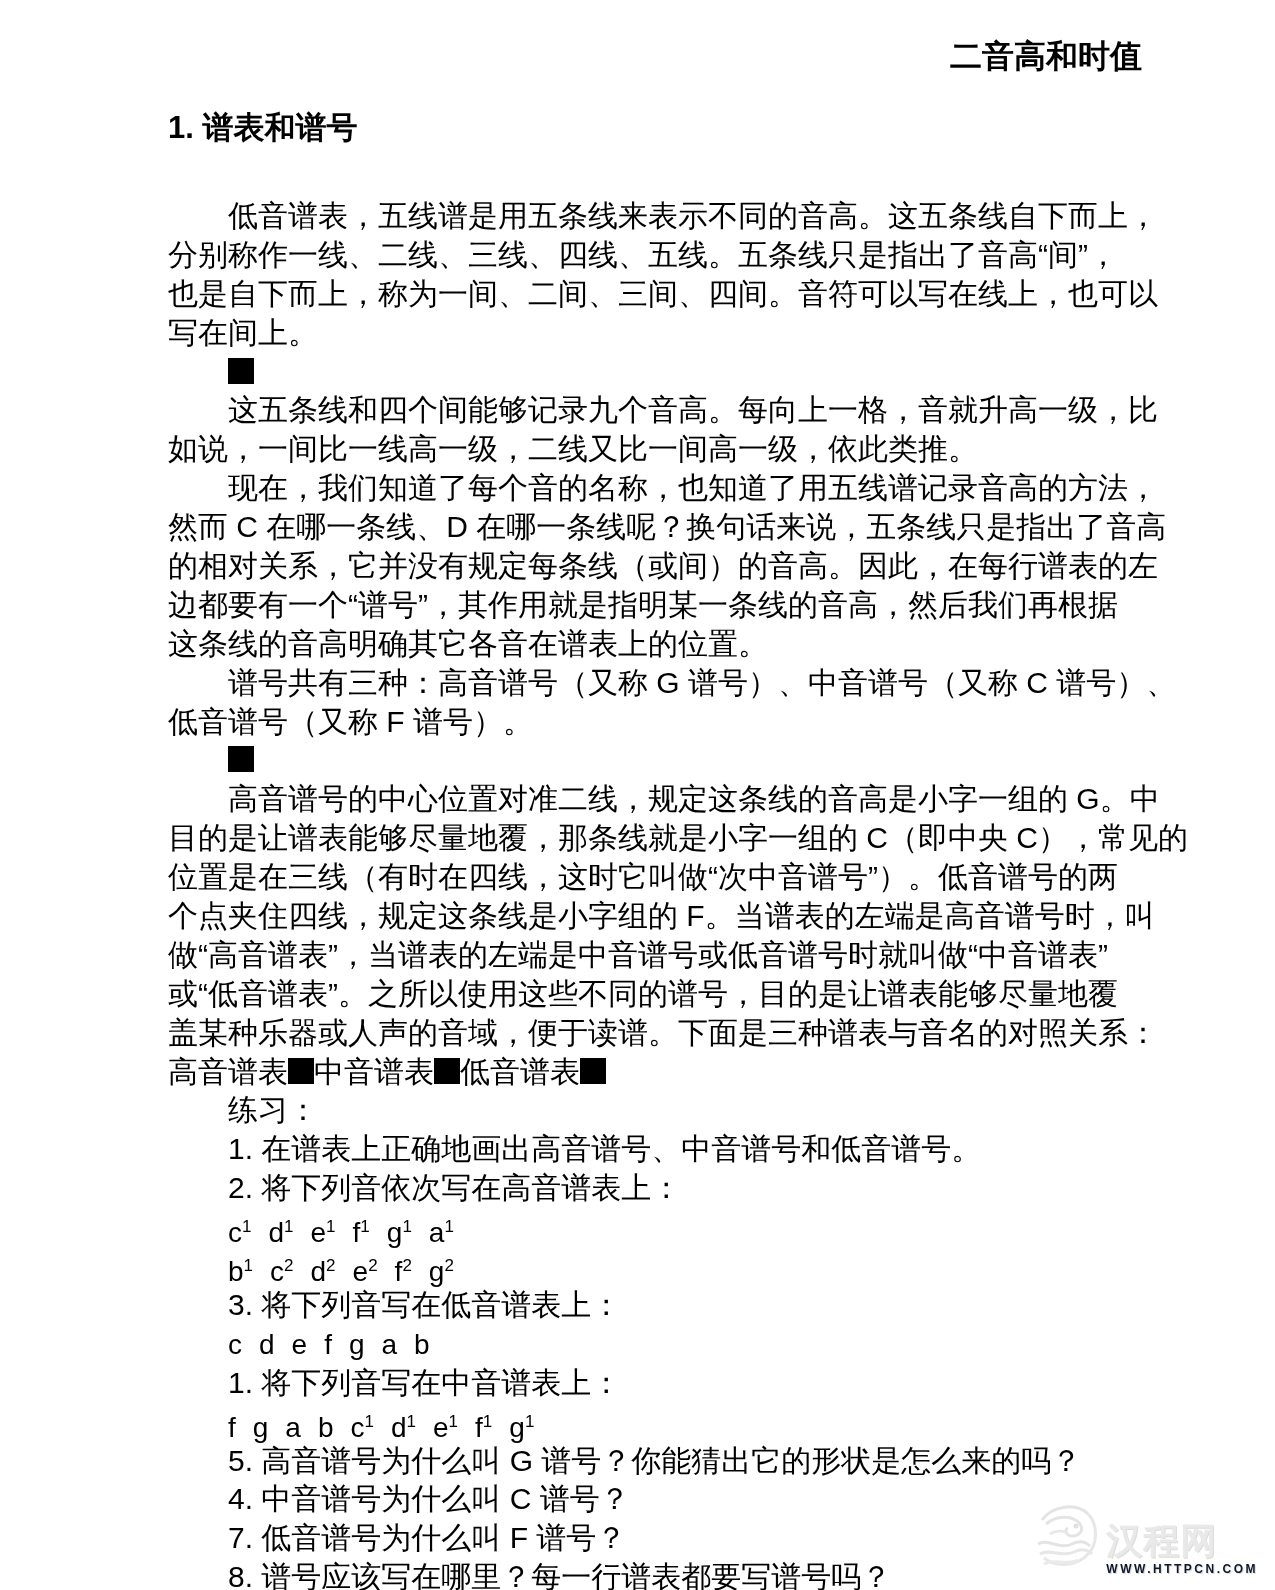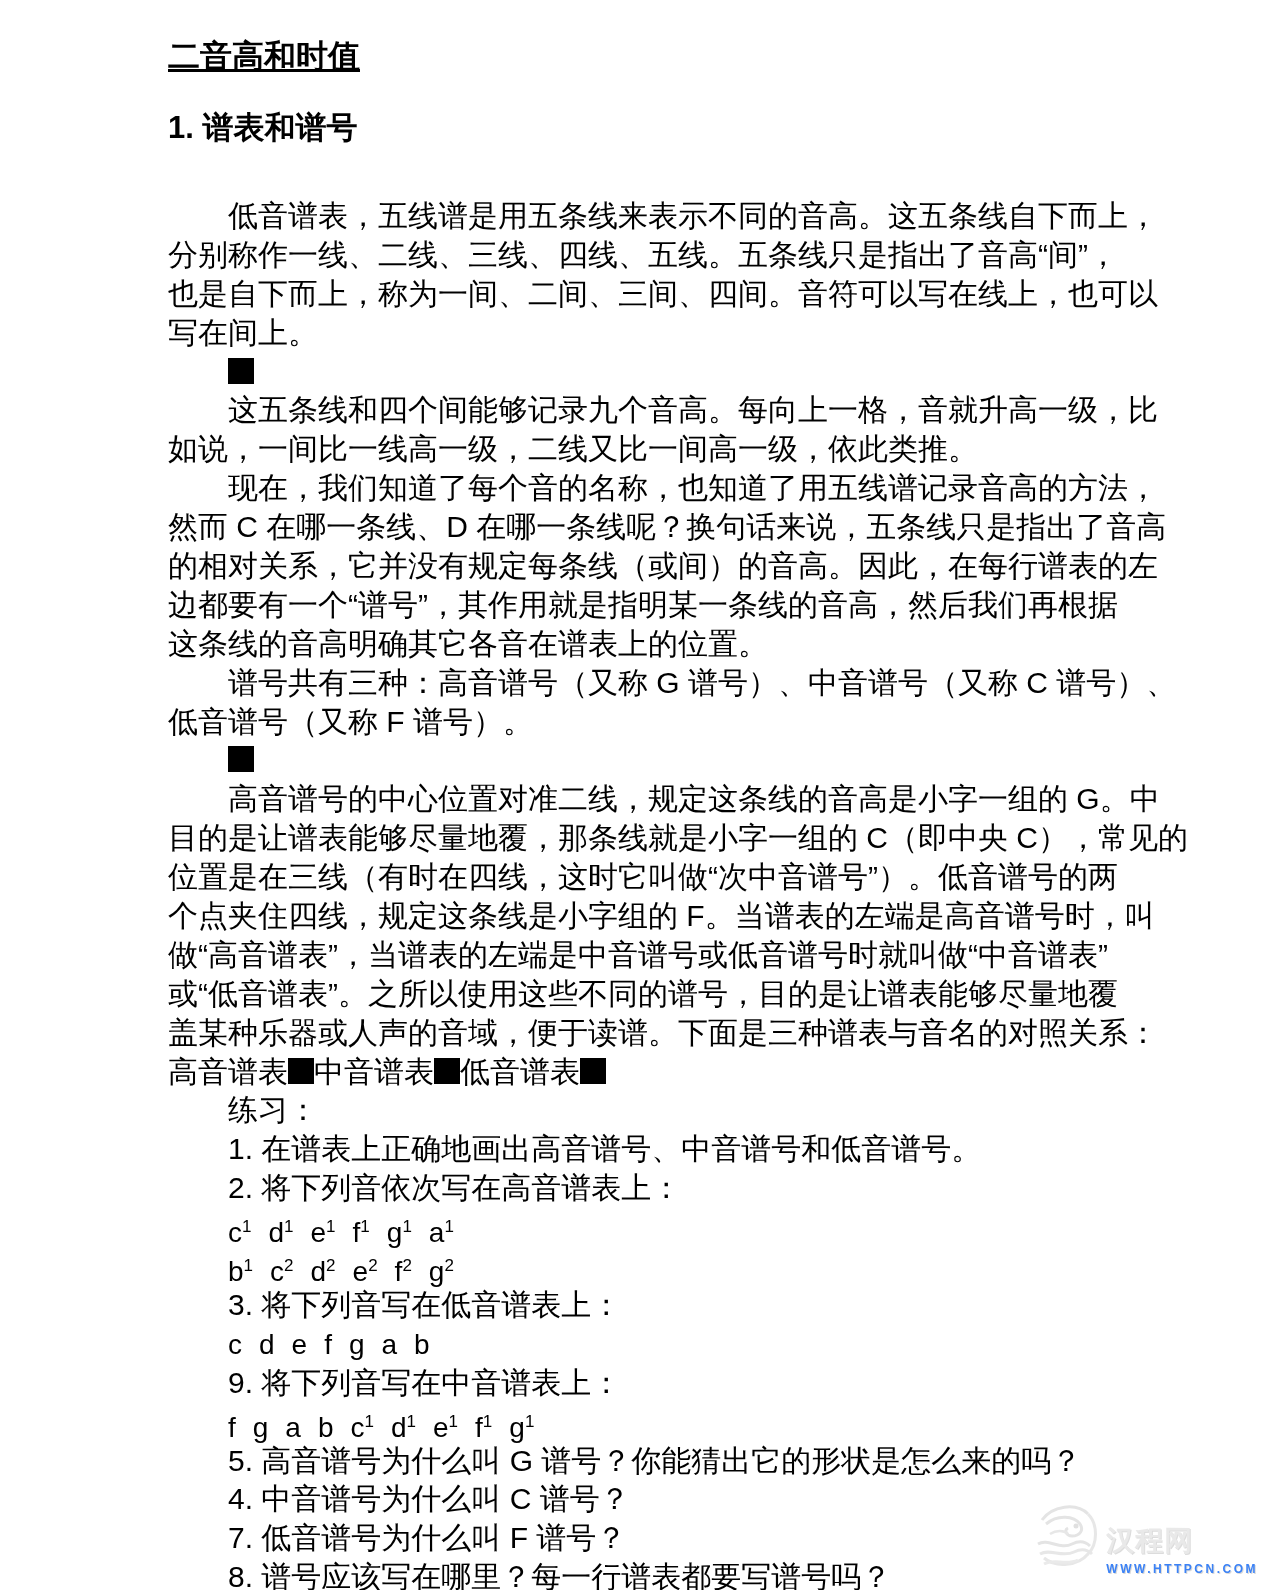--- a/index.html
+++ b/index.html
@@ -12,25 +12,24 @@
     color:#000;
     font-family:"Liberation Sans", sans-serif;
   }
   .content{
     margin-left:168px;
     width:974px;
     padding-top:36px;
   }
   .doc-title{
     margin:0;
-    text-align:left;
+    text-align:right;
     font-size:32px;
     font-weight:bold;
     line-height:40px;
-    text-decoration:underline;
   }
   .doc-subtitle{
     margin:32px 0 0 0;
     text-align:left;
     font-size:31px;
     font-weight:bold;
     line-height:40px;
   }
   .body-text{
     margin-top:49px;
@@ -59,33 +58,33 @@
   .watermark{
     position:absolute;
     right:17px;
     bottom:14px;
     display:flex;
     align-items:flex-end;
   }
   .wm-logo{ margin-right:4px; margin-bottom:2px; }
   .wm-text{ text-align:left; }
   .wm-name{
-    font-size:28px;
+    font-size:36px;
     font-weight:bold;
     line-height:36px;
     color:#e9e9e9;
     text-shadow:1px 1px 0 #dcdcdc;
     letter-spacing:1px;
   }
   .wm-url{
     margin-top:3px;
     font-size:12px;
     font-weight:bold;
     letter-spacing:2.5px;
-    color:#3b82f6;
+    color:#0f172a;
     text-shadow:1px 1px 0 #d9d9d9;
   }
 </style>
 </head>
 <body>
 
 <div class="page">
   <div class="content">
     <h1 class="doc-title">二音高和时值</h1>
     <h2 class="doc-subtitle">1. 谱表和谱号</h2>
@@ -113,21 +112,21 @@
         <div class="line">或“低音谱表”。之所以使用这些不同的谱号，目的是让谱表能够尽量地覆</div>
         <div class="line">盖某种乐器或人声的音域，便于读谱。下面是三种谱表与音名的对照关系：</div>
         <div class="line">高音谱表<span class="blk"></span>中音谱表<span class="blk"></span>低音谱表<span class="blk"></span></div>
         <div class="line indent">练习：</div>
         <div class="line indent">1. 在谱表上正确地画出高音谱号、中音谱号和低音谱号。</div>
         <div class="line indent">2. 将下列音依次写在高音谱表上：</div>
         <div class="line indent"><span class="note">c<sup>1</sup></span><span class="note">d<sup>1</sup></span><span class="note">e<sup>1</sup></span><span class="note">f<sup>1</sup></span><span class="note">g<sup>1</sup></span><span class="note">a<sup>1</sup></span></div>
         <div class="line indent"><span class="note">b<sup>1</sup></span><span class="note">c<sup>2</sup></span><span class="note">d<sup>2</sup></span><span class="note">e<sup>2</sup></span><span class="note">f<sup>2</sup></span><span class="note">g<sup>2</sup></span></div>
         <div class="line indent">3. 将下列音写在低音谱表上：</div>
         <div class="line indent"><span class="note">c</span><span class="note">d</span><span class="note">e</span><span class="note">f</span><span class="note">g</span><span class="note">a</span><span class="note">b</span></div>
-        <div class="line indent">9. 将下列音写在中音谱表上：</div>
+        <div class="line indent">1. 将下列音写在中音谱表上：</div>
         <div class="line indent"><span class="note">f</span><span class="note">g</span><span class="note">a</span><span class="note">b</span><span class="note">c<sup>1</sup></span><span class="note">d<sup>1</sup></span><span class="note">e<sup>1</sup></span><span class="note">f<sup>1</sup></span><span class="note">g<sup>1</sup></span></div>
         <div class="line indent">5. 高音谱号为什么叫 G 谱号？你能猜出它的形状是怎么来的吗？</div>
         <div class="line indent">4. 中音谱号为什么叫 C 谱号？</div>
         <div class="line indent">7. 低音谱号为什么叫 F 谱号？</div>
         <div class="line indent">8. 谱号应该写在哪里？每一行谱表都要写谱号吗？</div>
       </div>
   </div>
 
   <div class="watermark">
     <svg class="wm-logo" width="72" height="74" viewBox="0 0 72 74" fill="none" xmlns="http://www.w3.org/2000/svg">

